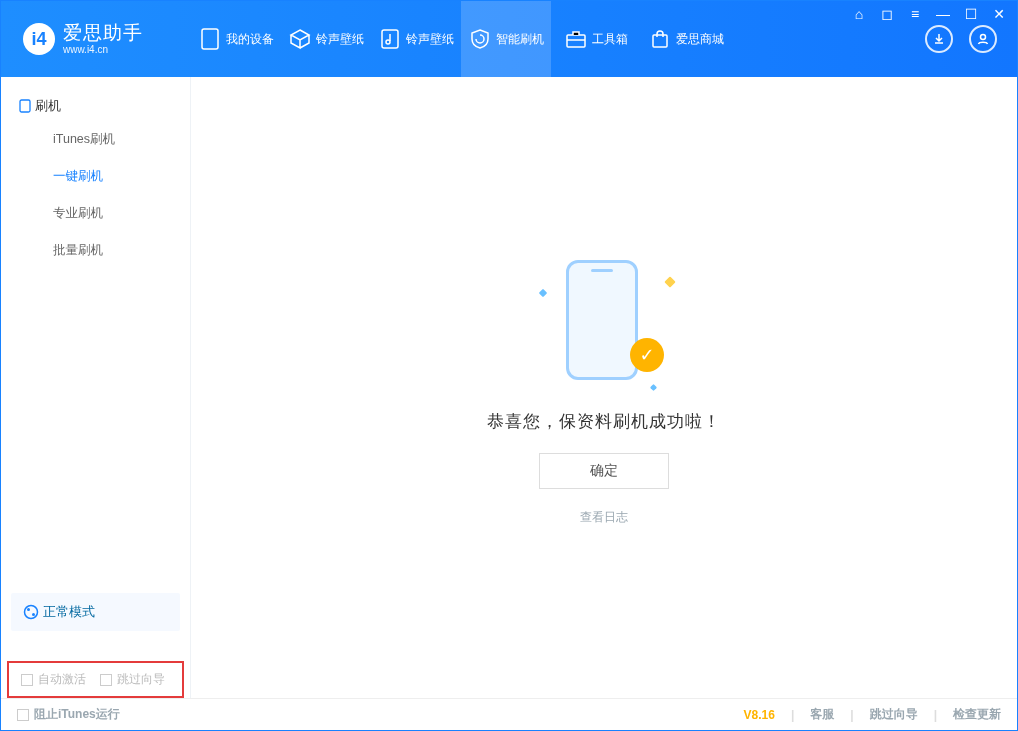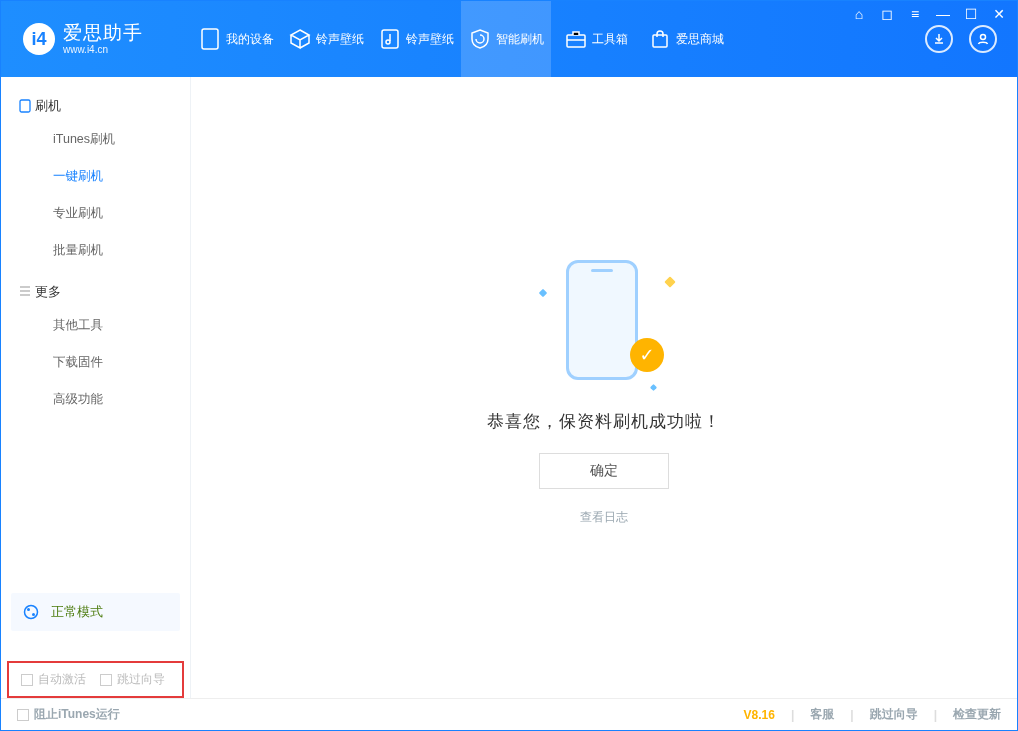--- a/index.html
+++ b/index.html
@@ -20,21 +20,21 @@
 .header-right { display: flex; align-items: center; gap: 16px; padding-right: 20px; }
 .circle-btn { width: 28px; height: 28px; border: 2px solid rgba(255,255,255,0.85); border-radius: 50%; display: flex; align-items: center; justify-content: center; cursor: pointer; }
 .body { flex: 1; display: flex; overflow: hidden; }
 .sidebar { width: 190px; border-right: 1px solid #eef2f6; display: flex; flex-direction: column; padding-top: 14px; background: #fff; }
 .side-group { padding: 0 0 8px 0; }
 .side-head { display: flex; align-items: center; gap: 2px; padding: 6px 18px; color: #333; font-size: 13px; }
 .side-head-icon { width: 14px; height: 14px; display: inline-flex; }
 .side-item { padding: 10px 18px 10px 52px; font-size: 12.5px; color: #666; cursor: pointer; }
 .side-item.active { color: #1882ff; }
 .side-bottom { margin-top: auto; padding: 10px; }
-.mode-card { background: #f5f9ff; border-radius: 2px; padding: 10px 12px; display: flex; align-items: center; gap: 12px; color: #4d7c0f; font-size: 13px; margin-bottom: 10px; }
+.mode-card { background: #f5f9ff; border-radius: 2px; padding: 10px 12px; display: flex; align-items: center; gap: 4px; color: #0369a1; font-size: 13px; margin-bottom: 10px; }
 .device-card { background: #f5f9ff; border-radius: 2px; padding: 10px 12px; }
 .device-name { color: #1882ff; font-size: 13px; font-weight: 500; display: flex; align-items: center; gap: 6px; }
 .device-storage { display: inline-block; margin-top: 5px; background: #e3f0ff; color: #1882ff; font-size: 11px; padding: 1px 8px; border-radius: 9px; }
 .device-sub { color: #aaa; font-size: 11px; margin-top: 4px; }
 .highlight-box { border: 2px solid #e43b3b; padding: 8px 12px; margin: 10px 6px 0 6px; display: flex; align-items: center; gap: 14px; }
 .chk { display: flex; align-items: center; gap: 5px; font-size: 12px; color: #bbb; cursor: pointer; }
 .chk-box { width: 12px; height: 12px; border: 1px solid #ccc; }
 .main { flex: 1; position: relative; display: flex; flex-direction: column; align-items: center; justify-content: center; gap: 20px; }
 .illus { position: relative; width: 140px; height: 140px; }
 .phone-shape { position: absolute; left: 32px; top: 10px; width: 72px; height: 120px; border: 3px solid #9fd0ff; border-radius: 12px; background: #f0f8ff; }
@@ -151,33 +151,20 @@
                 <rect x="1" y="1" width="10" height="12" rx="1.5" stroke="#1882ff" stroke-width="1.3" fill="none"></rect>
               </svg>
             </span>
           <span>刷机</span>
         </div>
         <div class="side-item">iTunes刷机</div>
         <div class="side-item active">一键刷机</div>
         <div class="side-item">专业刷机</div>
         <div class="side-item">批量刷机</div>
       </div>
-      <div class="side-group">
-        <div class="side-head">
-          <span class="side-head-icon">
-              <svg width="12" height="12" viewBox="0 0 12 12">
-                <path d="M1 2 H11 M1 6 H11 M1 10 H11" stroke="#bbb" stroke-width="1.3"></path>
-              </svg>
-            </span>
-          <span>更多</span>
-        </div>
-        <div class="side-item">其他工具</div>
-        <div class="side-item">下载固件</div>
-        <div class="side-item">高级功能</div>
-      </div>
 
       <div class="side-bottom">
         <div class="mode-card">
           <svg width="16" height="16" viewBox="0 0 16 16">
               <circle cx="8" cy="8" r="6.5" stroke="#1882ff" stroke-width="1.5" fill="none"></circle>
               <circle cx="5.5" cy="5.5" r="1.5" fill="#1882ff"></circle>
               <circle cx="10.5" cy="10.5" r="1.5" fill="#1882ff"></circle>
             </svg>
           <span>正常模式</span>
         </div>

